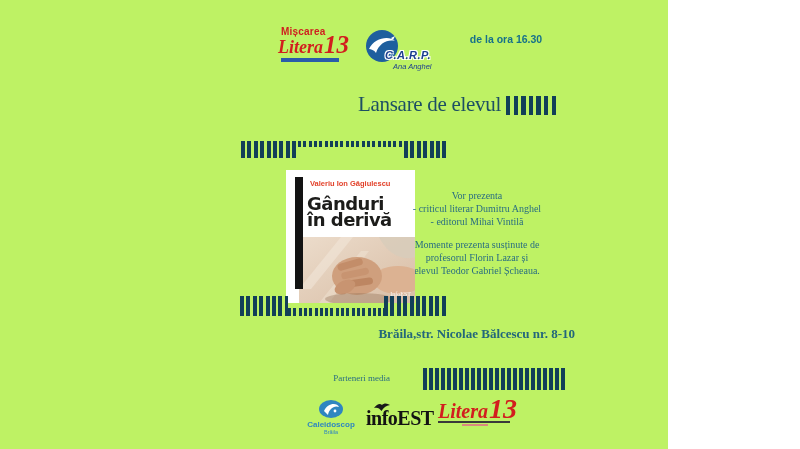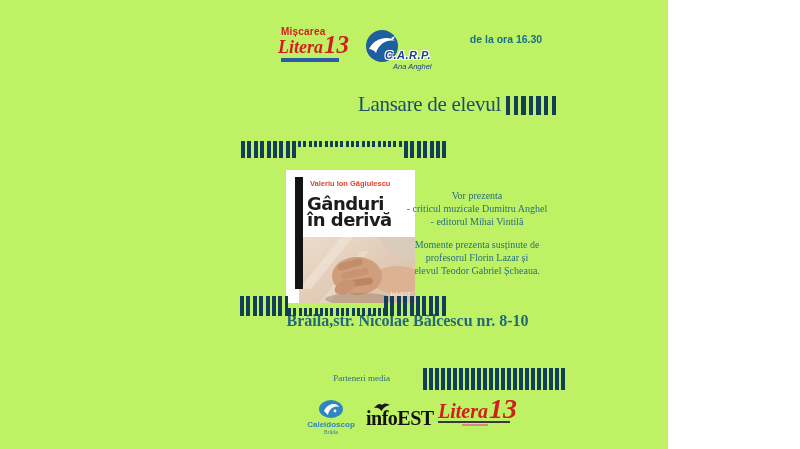--- a/index.html
+++ b/index.html
@@ -57,22 +57,22 @@
                font-weight:bold;font-size:18px;line-height:16px;letter-spacing:-.5px;
                color:#1c1c1a;}
   .cover-photo{position:absolute;left:13px;top:67px;width:116px;height:66px;z-index:1;}
 
   
   .presenters{position:absolute;left:397px;top:189px;width:160px;text-align:center;
               font-size:10px;line-height:13px;color:#2a6e81;}
   .presenters .gap{height:10px;}
 
   
-  .address{position:absolute;left:240px;top:312px;width:335px;text-align:center;
-           font-weight:bold;font-size:16px;color:#23677b;}
+  .address{position:absolute;left:240px;top:326px;width:335px;text-align:right;
+           font-weight:bold;font-size:13px;color:#23677b;}
 
   
   .partners-label{position:absolute;left:310px;top:373px;width:80px;text-align:right;
                   font-size:9px;color:#2a6e81;}
   .partners-bars{position:absolute;left:423px;top:368px;width:143px;height:22px;
                  background:repeating-linear-gradient(90deg,#123f58 0 4px,transparent 4px 6px);}
 
   .caleidoscop{position:absolute;left:302px;top:399px;width:58px;text-align:center;}
   .caleidoscop svg{display:block;margin:0 auto;}
   .cal-name{font-family:"Liberation Sans",sans-serif;font-weight:bold;font-size:8px;
@@ -153,21 +153,21 @@
       <rect x="42" y="33" width="28" height="7" rx="3.5" fill="#c89471" transform="rotate(-12 56 36)"></rect>
       <rect x="46" y="42" width="28" height="7" rx="3.5" fill="#bd8662" transform="rotate(-8 60 45)"></rect>
       <ellipse cx="46" cy="50" rx="11" ry="6.5" fill="#c89471" transform="rotate(-24 46 50)"></ellipse>
       <ellipse cx="60" cy="62" rx="34" ry="6" fill="#96755a" opacity="0.4"></ellipse>
       <text x="112" y="59" text-anchor="end" font-size="6" fill="#ffffff" opacity="0.85">InfoEST</text>
     </svg>
   </div>
 
   <div class="presenters">
     <div>Vor prezenta</div>
-    <div>- criticul muzicale Dumitru Anghel</div>
+    <div>- criticul literar Dumitru Anghel</div>
     <div>- editorul Mihai Vintilă</div>
     <div class="gap"></div>
     <div>Momente prezenta susținute de</div>
     <div>profesorul Florin Lazar și</div>
     <div>elevul Teodor Gabriel Șcheaua.</div>
   </div>
 
   <div class="deco-bottom">
     <div class="s1 bars"></div>
     <div class="s2 dots"></div>

